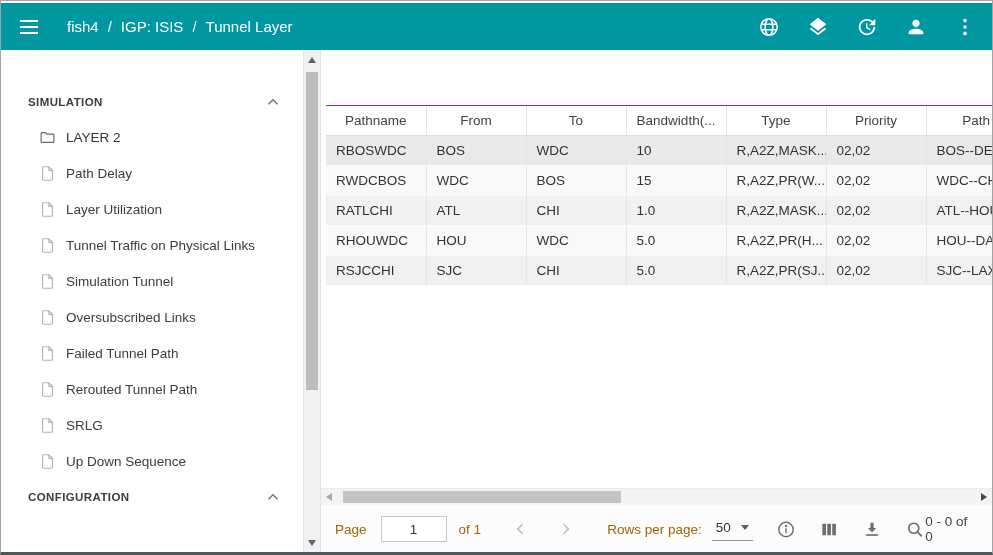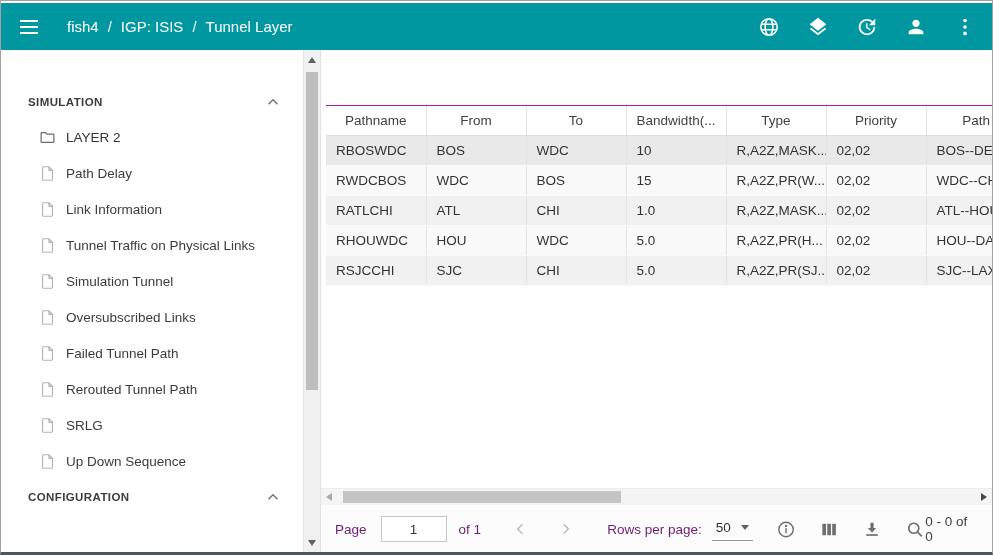--- a/index.html
+++ b/index.html
@@ -50,21 +50,21 @@
   tbody tr:nth-child(even){background:#f9f9f9;}
   tbody tr:first-child{background:#e9e9e9;}
   
   .hscroll{position:absolute;left:0;right:0;bottom:48px;height:17px;background:#f4f4f4;border-top:1px solid #ececec;box-sizing:border-box;}
   .hscroll .arrow-left,.hscroll .arrow-right{position:absolute;top:4px;width:0;height:0;border-top:4.5px solid transparent;border-bottom:4.5px solid transparent;cursor:pointer;}
   .hscroll .arrow-left{left:5px;border-right:6px solid #a8a8a8;}
   .hscroll .arrow-right{right:5px;border-left:6px solid #474747;}
   .hscroll .hthumb{position:absolute;left:22px;width:278px;top:2px;height:12px;background:#c4c4c4;cursor:pointer;}
   
   .footer{position:absolute;left:0;right:0;bottom:0;height:48px;background:#fcfcfc;display:flex;align-items:center;padding:0 14px;box-sizing:border-box;}
-  .footer .lbl{font-size:13.5px;color:#701a75;white-space:nowrap;}
+  .footer .lbl{font-size:13.5px;color:#a16207;white-space:nowrap;}
   .page-input{width:66px;height:26px;margin-left:14px;border:1px solid #c6c6c6;background:#fff;text-align:center;font-size:13.5px;color:#333;font-family:"Liberation Sans",sans-serif;box-sizing:border-box;}
   .of-lbl{margin-left:12px;}
   .pg-chevron{width:20px;height:20px;cursor:pointer;}
   .chev-prev{margin-left:30px;}
   .chev-next{margin-left:26px;}
   .rpp-lbl{margin-left:32px;}
   .rpp-select{margin-left:10px;display:flex;align-items:center;gap:10px;padding:3px 4px 5px 4px;border-bottom:1px solid #949494;cursor:pointer;}
   .rpp-value{font-size:13.5px;color:#333;}
   .rpp-arrow{width:0;height:0;border-left:4.5px solid transparent;border-right:4.5px solid transparent;border-top:5px solid #616161;}
   .ficon{width:21px;height:21px;cursor:pointer;display:block;}
@@ -135,21 +135,21 @@
               <path d="M6 2.5h8L19 7.5v13a1 1 0 0 1-1 1H6a1 1 0 0 1-1-1v-17a1 1 0 0 1 1-1z"></path>
               <path d="M14 2.5v5h5"></path>
             </svg>
           <span class="nlabel">Path Delay</span>
         </div>
         <div class="nav-item">
           <svg class="nicon" viewBox="0 0 24 24" fill="none" stroke="#b5b5b5" stroke-width="1.7">
               <path d="M6 2.5h8L19 7.5v13a1 1 0 0 1-1 1H6a1 1 0 0 1-1-1v-17a1 1 0 0 1 1-1z"></path>
               <path d="M14 2.5v5h5"></path>
             </svg>
-          <span class="nlabel">Link Information</span>
+          <span class="nlabel">Layer Utilization</span>
         </div>
         <div class="nav-item">
           <svg class="nicon" viewBox="0 0 24 24" fill="none" stroke="#b5b5b5" stroke-width="1.7">
               <path d="M6 2.5h8L19 7.5v13a1 1 0 0 1-1 1H6a1 1 0 0 1-1-1v-17a1 1 0 0 1 1-1z"></path>
               <path d="M14 2.5v5h5"></path>
             </svg>
           <span class="nlabel">Tunnel Traffic on Physical Links</span>
         </div>
         <div class="nav-item">
           <svg class="nicon" viewBox="0 0 24 24" fill="none" stroke="#b5b5b5" stroke-width="1.7">

